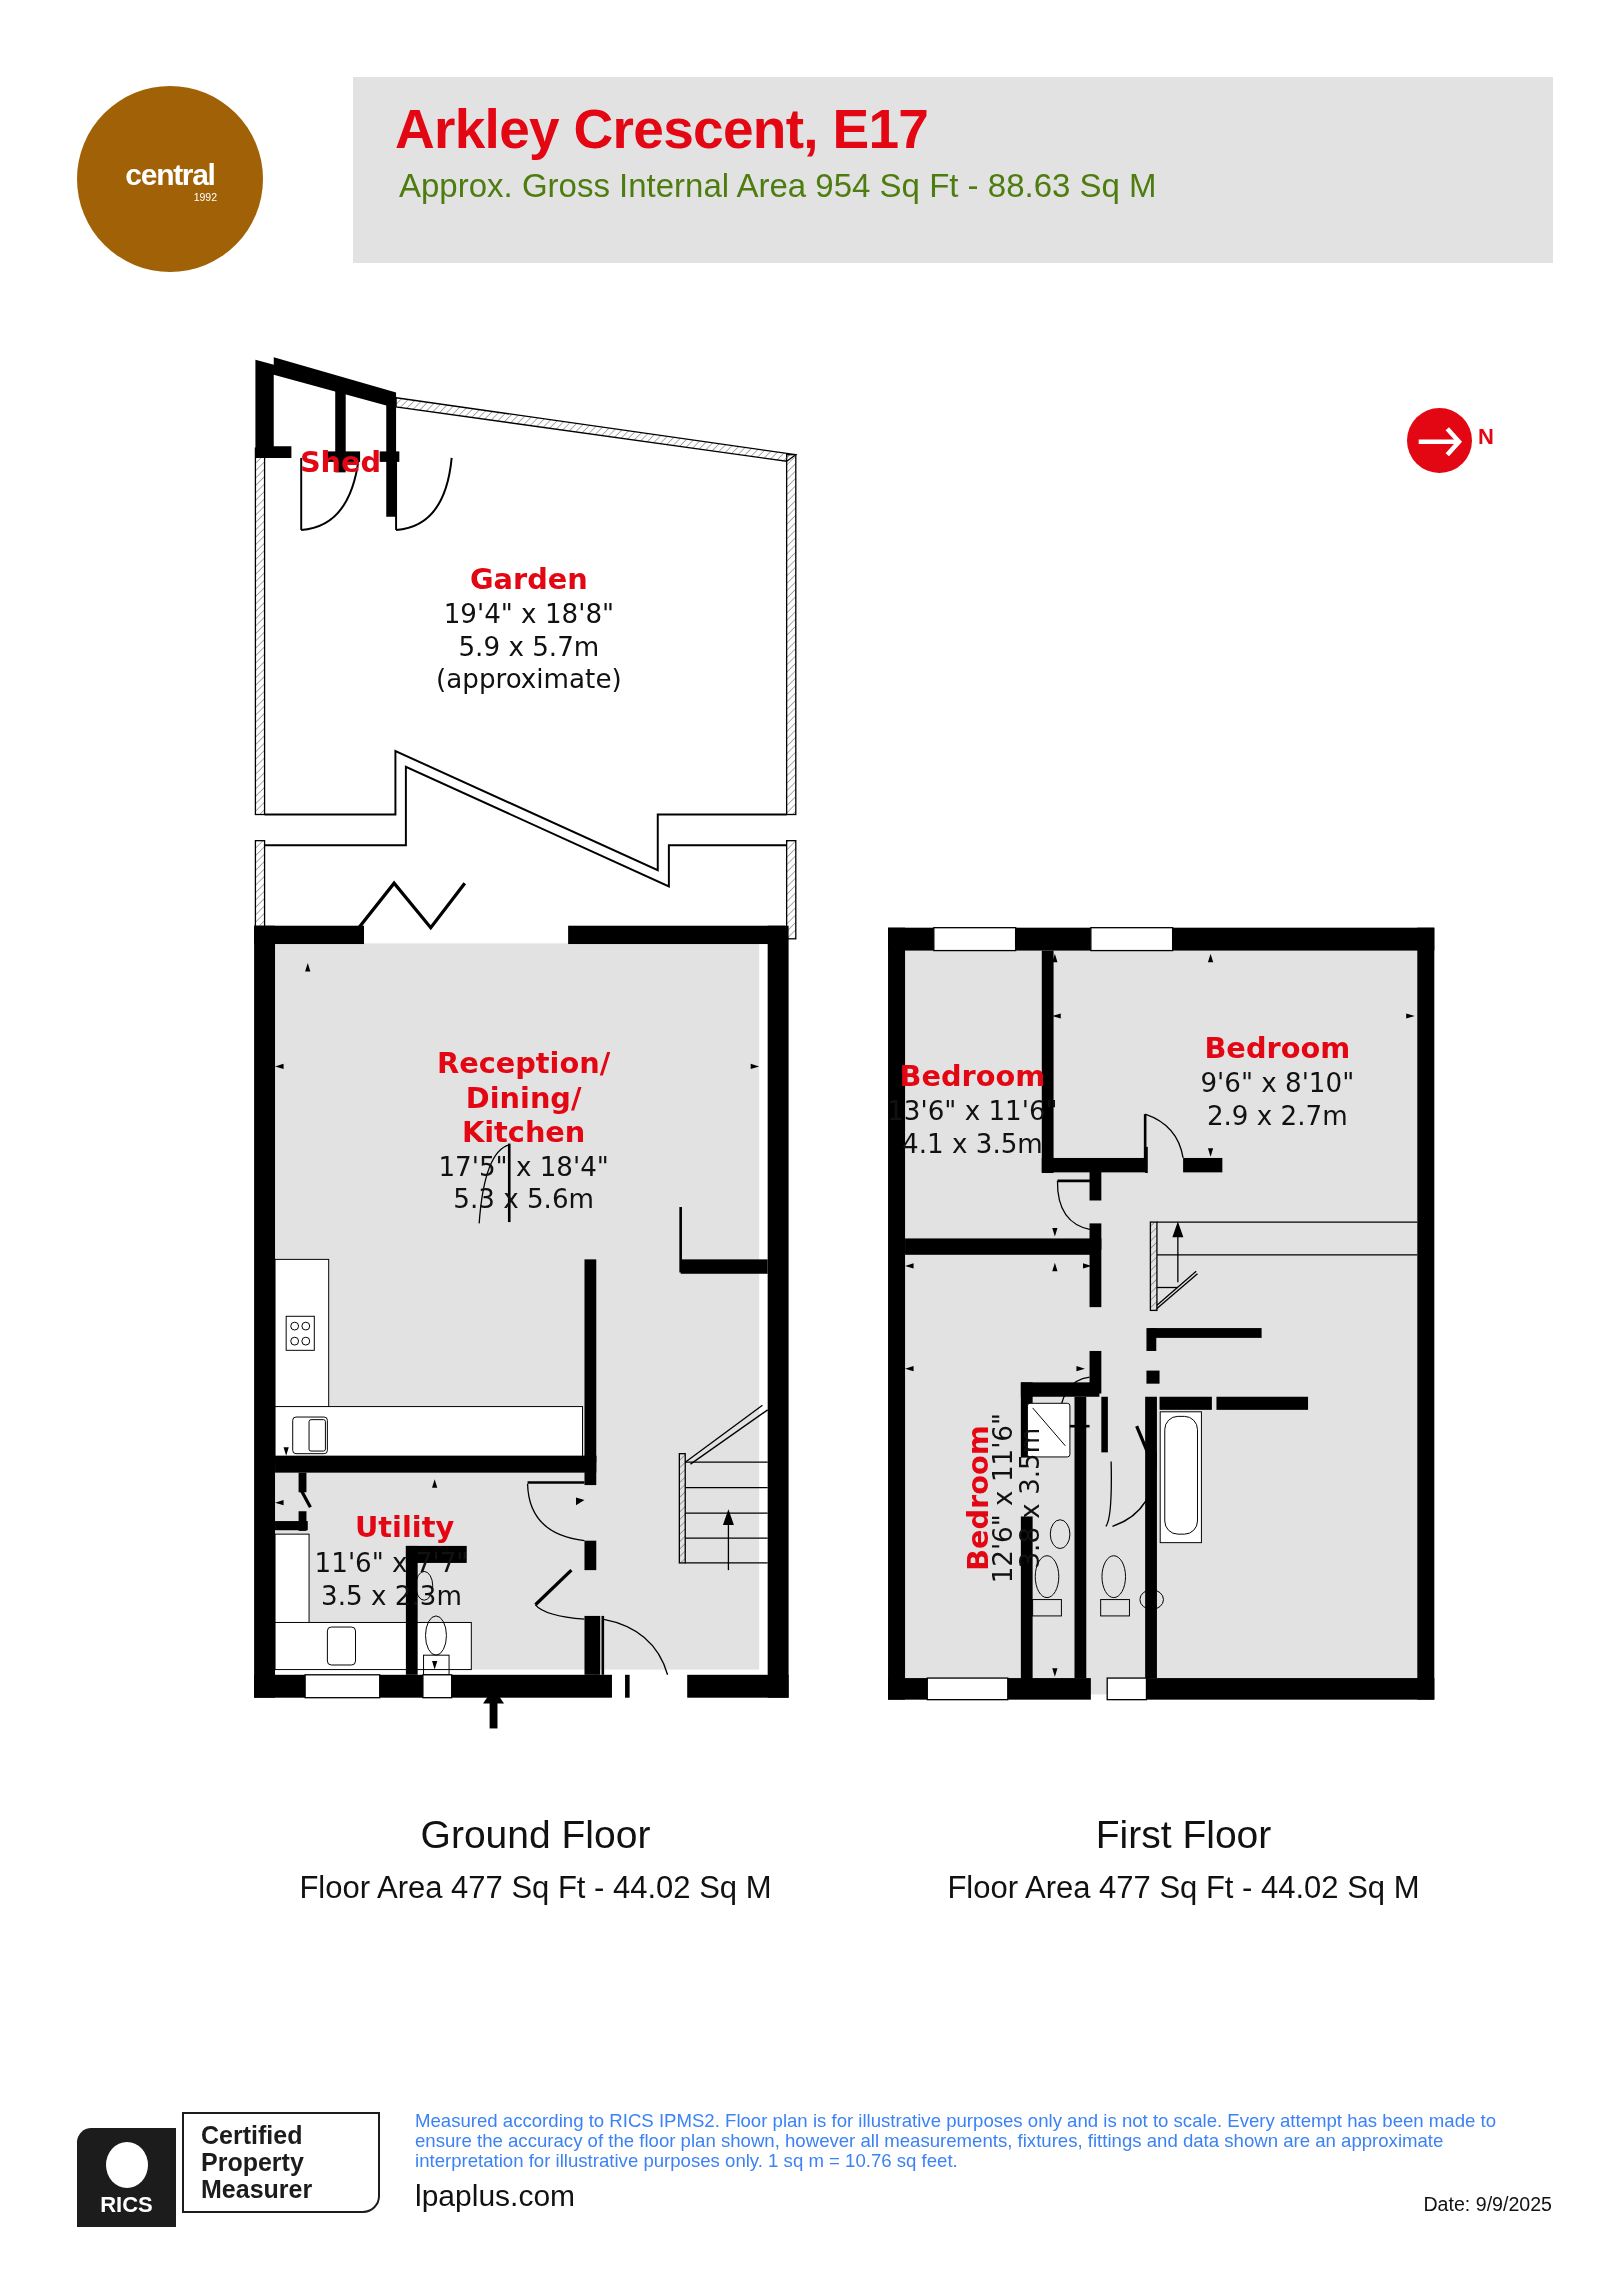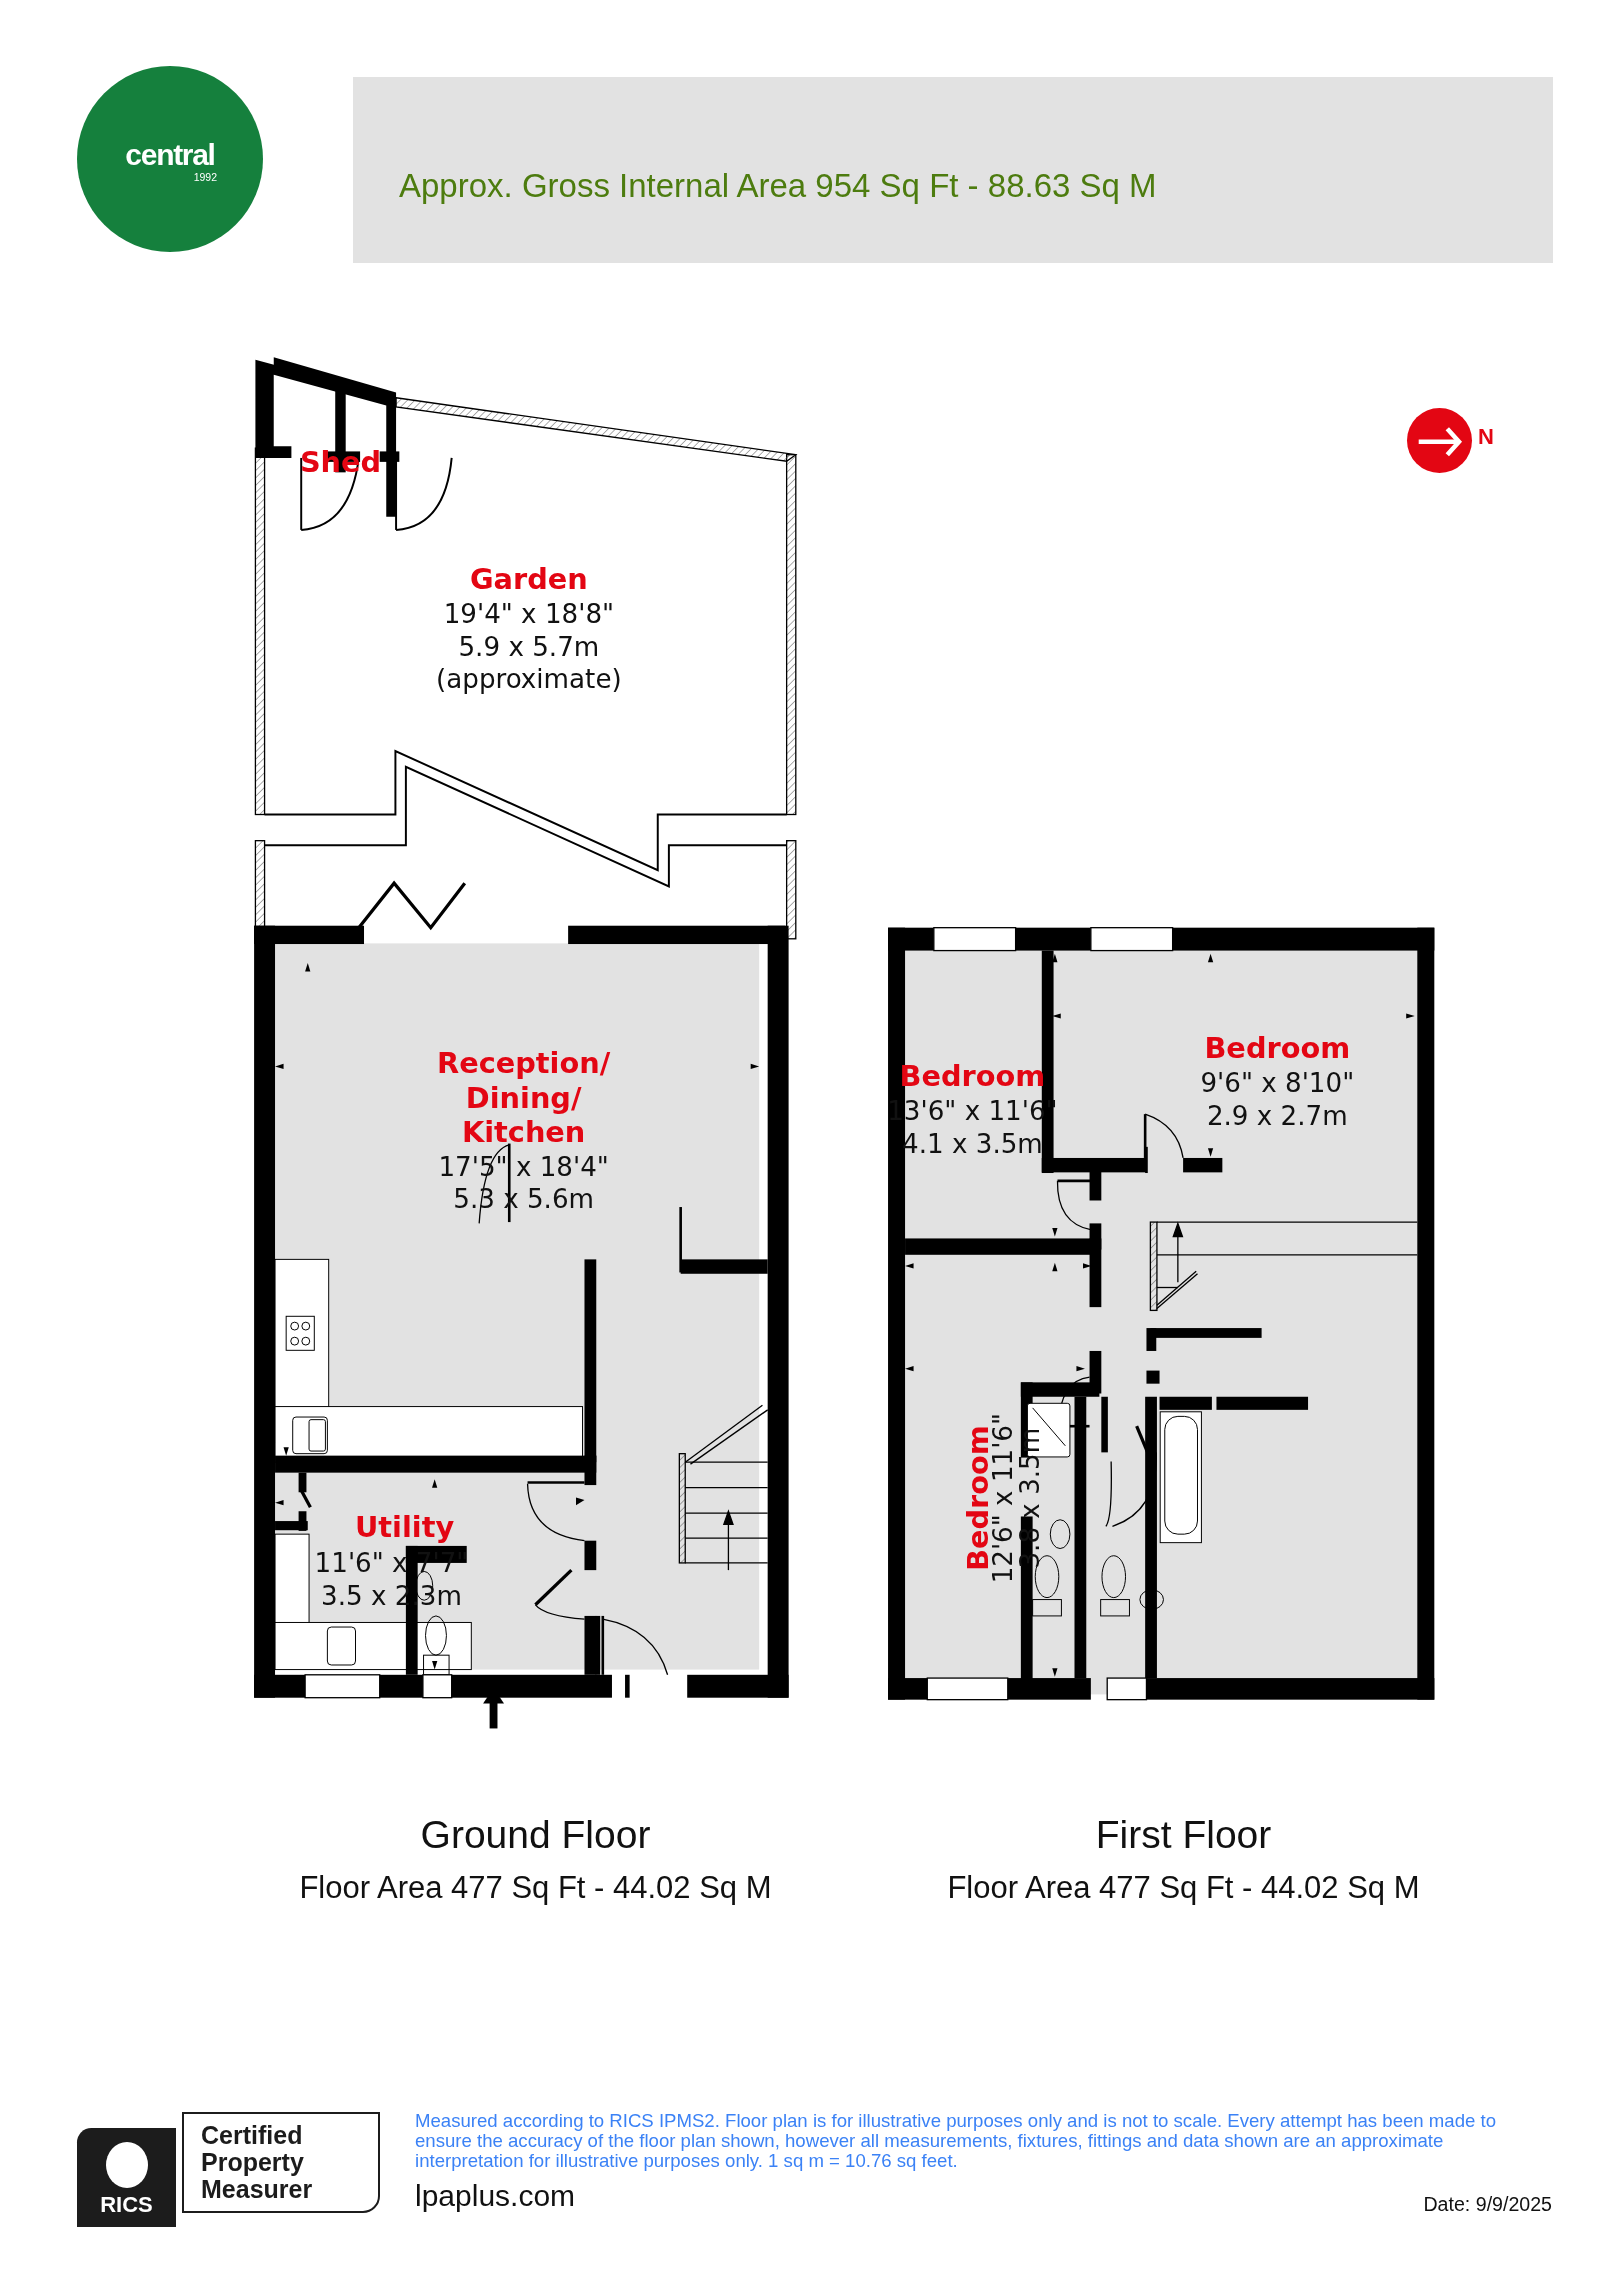--- a/index.html
+++ b/index.html
@@ -1,21 +1,21 @@
 <!DOCTYPE html>
 <html style="font-size:10.5px"><head>
 <meta charset="utf-8">
 <style>
   html, body { margin: 0; padding: 0; background: #ffffff; }
   body { width: 1623px; height: 2295px; position: relative; overflow: hidden;
          font-family: "DejaVu Sans", sans-serif; color: #111; }
   .abs { position: absolute; }
   
-  .logo { left: 77px; top: 66px; width: 186px; height: 186px; border-radius: 50%;
-          background: #15803d; }
+  .logo { left: 77px; top: 86px; width: 186px; height: 186px; border-radius: 50%;
+          background: #a16207; }
   .logo-word { position: absolute; left: 0; right: 0; top: 72px; text-align: center;
                color: #fff; font-family: "Liberation Sans", sans-serif; font-weight: bold;
                font-size: 30px; letter-spacing: -1.3px; }
   .logo-year { position: absolute; right: 46px; top: 105px; color: #fff;
                font-family: "Liberation Sans", sans-serif; font-size: 10.5px; }
   .header-band { left: 353px; top: 77px; width: 1200px; height: 186px; background: #e2e2e2; }
   .title { position: absolute; left: 42px; top: 19.6px; font-family: "Liberation Sans", sans-serif;
            font-weight: bold; color: #e30613; font-size: 55px; letter-spacing: -0.7px; }
   .sub { position: absolute; left: 46px; font-family: "Liberation Sans", sans-serif;
          font-size: 33px; color: #4d7c0f; }
@@ -52,20 +52,21 @@
   .date { right: 71px; top: 2193px; font-family: "Liberation Sans", sans-serif; font-size: 19.6px; color: #111; }
 </style>
 </head>
 <body>
 
 <div class="abs logo">
   <div class="logo-word">central</div>
   <div class="logo-year">1992</div>
 </div>
 <div class="abs header-band">
+  <div class="title">Arkley Crescent, E17</div>
   <div class="sub sub1">Approx. Gross Internal Area 954 Sq Ft - 88.63 Sq M</div>
 </div>
 
 <div class="abs compass">
   <svg width="65" height="65" viewBox="0 0 100 100">
     <line x1="18" y1="52" x2="78" y2="52" stroke="#fff" stroke-width="7"></line>
     <polyline points="62,32 80,52 62,72" fill="none" stroke="#fff" stroke-width="7"></polyline>
   </svg>
 </div>
 <div class="abs compass-n">N</div>

